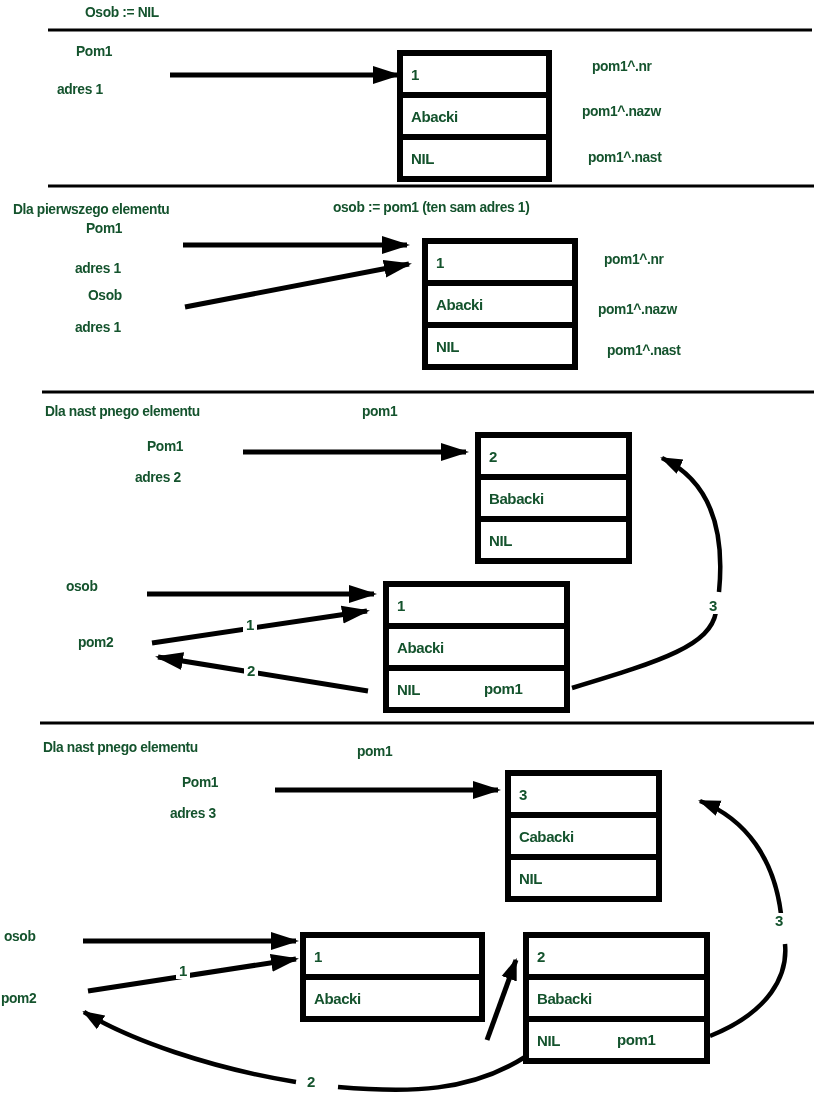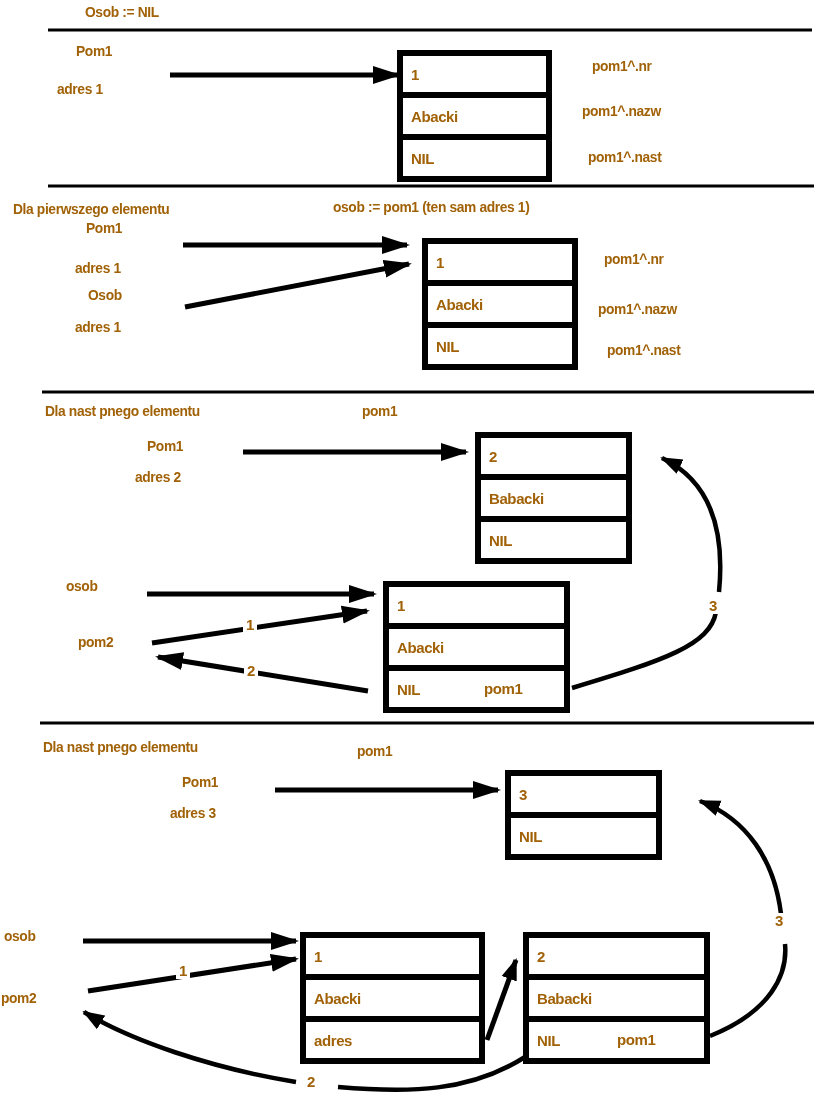--- a/index.html
+++ b/index.html
@@ -1,19 +1,19 @@
 <!DOCTYPE html>
 <html><head>
 <meta charset="utf-8">
 <style>
   html,body{margin:0;padding:0;background:#fff;}
   .canvas{
     position:relative;width:817px;height:1104px;background:#ffffff;
     font-family:"Liberation Sans","DejaVu Sans",sans-serif;
-    color:#a16207;overflow:hidden;
+    color:#14532d;overflow:hidden;
   }
   .txt{
     position:absolute;font-weight:bold;font-size:15px;line-height:15px;
     letter-spacing:-0.4px;white-space:nowrap;transform:scaleX(0.92);
     transform-origin:left top;
   }
   .svglayer{position:absolute;left:0;top:0;width:817px;height:1104px;}
   .node{
     position:absolute;border:6px solid #000;background:#fff;box-sizing:border-box;
   }
@@ -154,36 +154,36 @@
   <div class="txt" style="left:43px;top:739px;">Dla nast pnego elementu</div>
   <div class="txt" style="left:357px;top:743px;">pom1</div>
   <div class="txt" style="left:182px;top:774px;">Pom1</div>
   <div class="txt" style="left:170px;top:805px;">adres 3</div>
 
   <div class="node" style="left:505px;top:770px;width:157px;">
     <div class="cell">
         <span>3</span>
       </div>
     <div class="cell">
+        <span>Cabacki</span>
+      </div>
+    <div class="cell">
         <span>NIL</span>
       </div>
   </div>
 
   <div class="txt" style="left:4px;top:928px;">osob</div>
   <div class="txt" style="left:1px;top:990px;">pom2</div>
 
   <div class="node" style="left:300px;top:932px;width:185px;">
     <div class="cell">
         <span>1</span>
       </div>
     <div class="cell">
         <span>Abacki</span>
-      </div>
-    <div class="cell">
-        <span>adres</span>
       </div>
   </div>
 
   <div class="node" style="left:523px;top:932px;width:187px;">
     <div class="cell">
         <span>2</span>
       </div>
     <div class="cell">
         <span>Babacki</span>
       </div>

